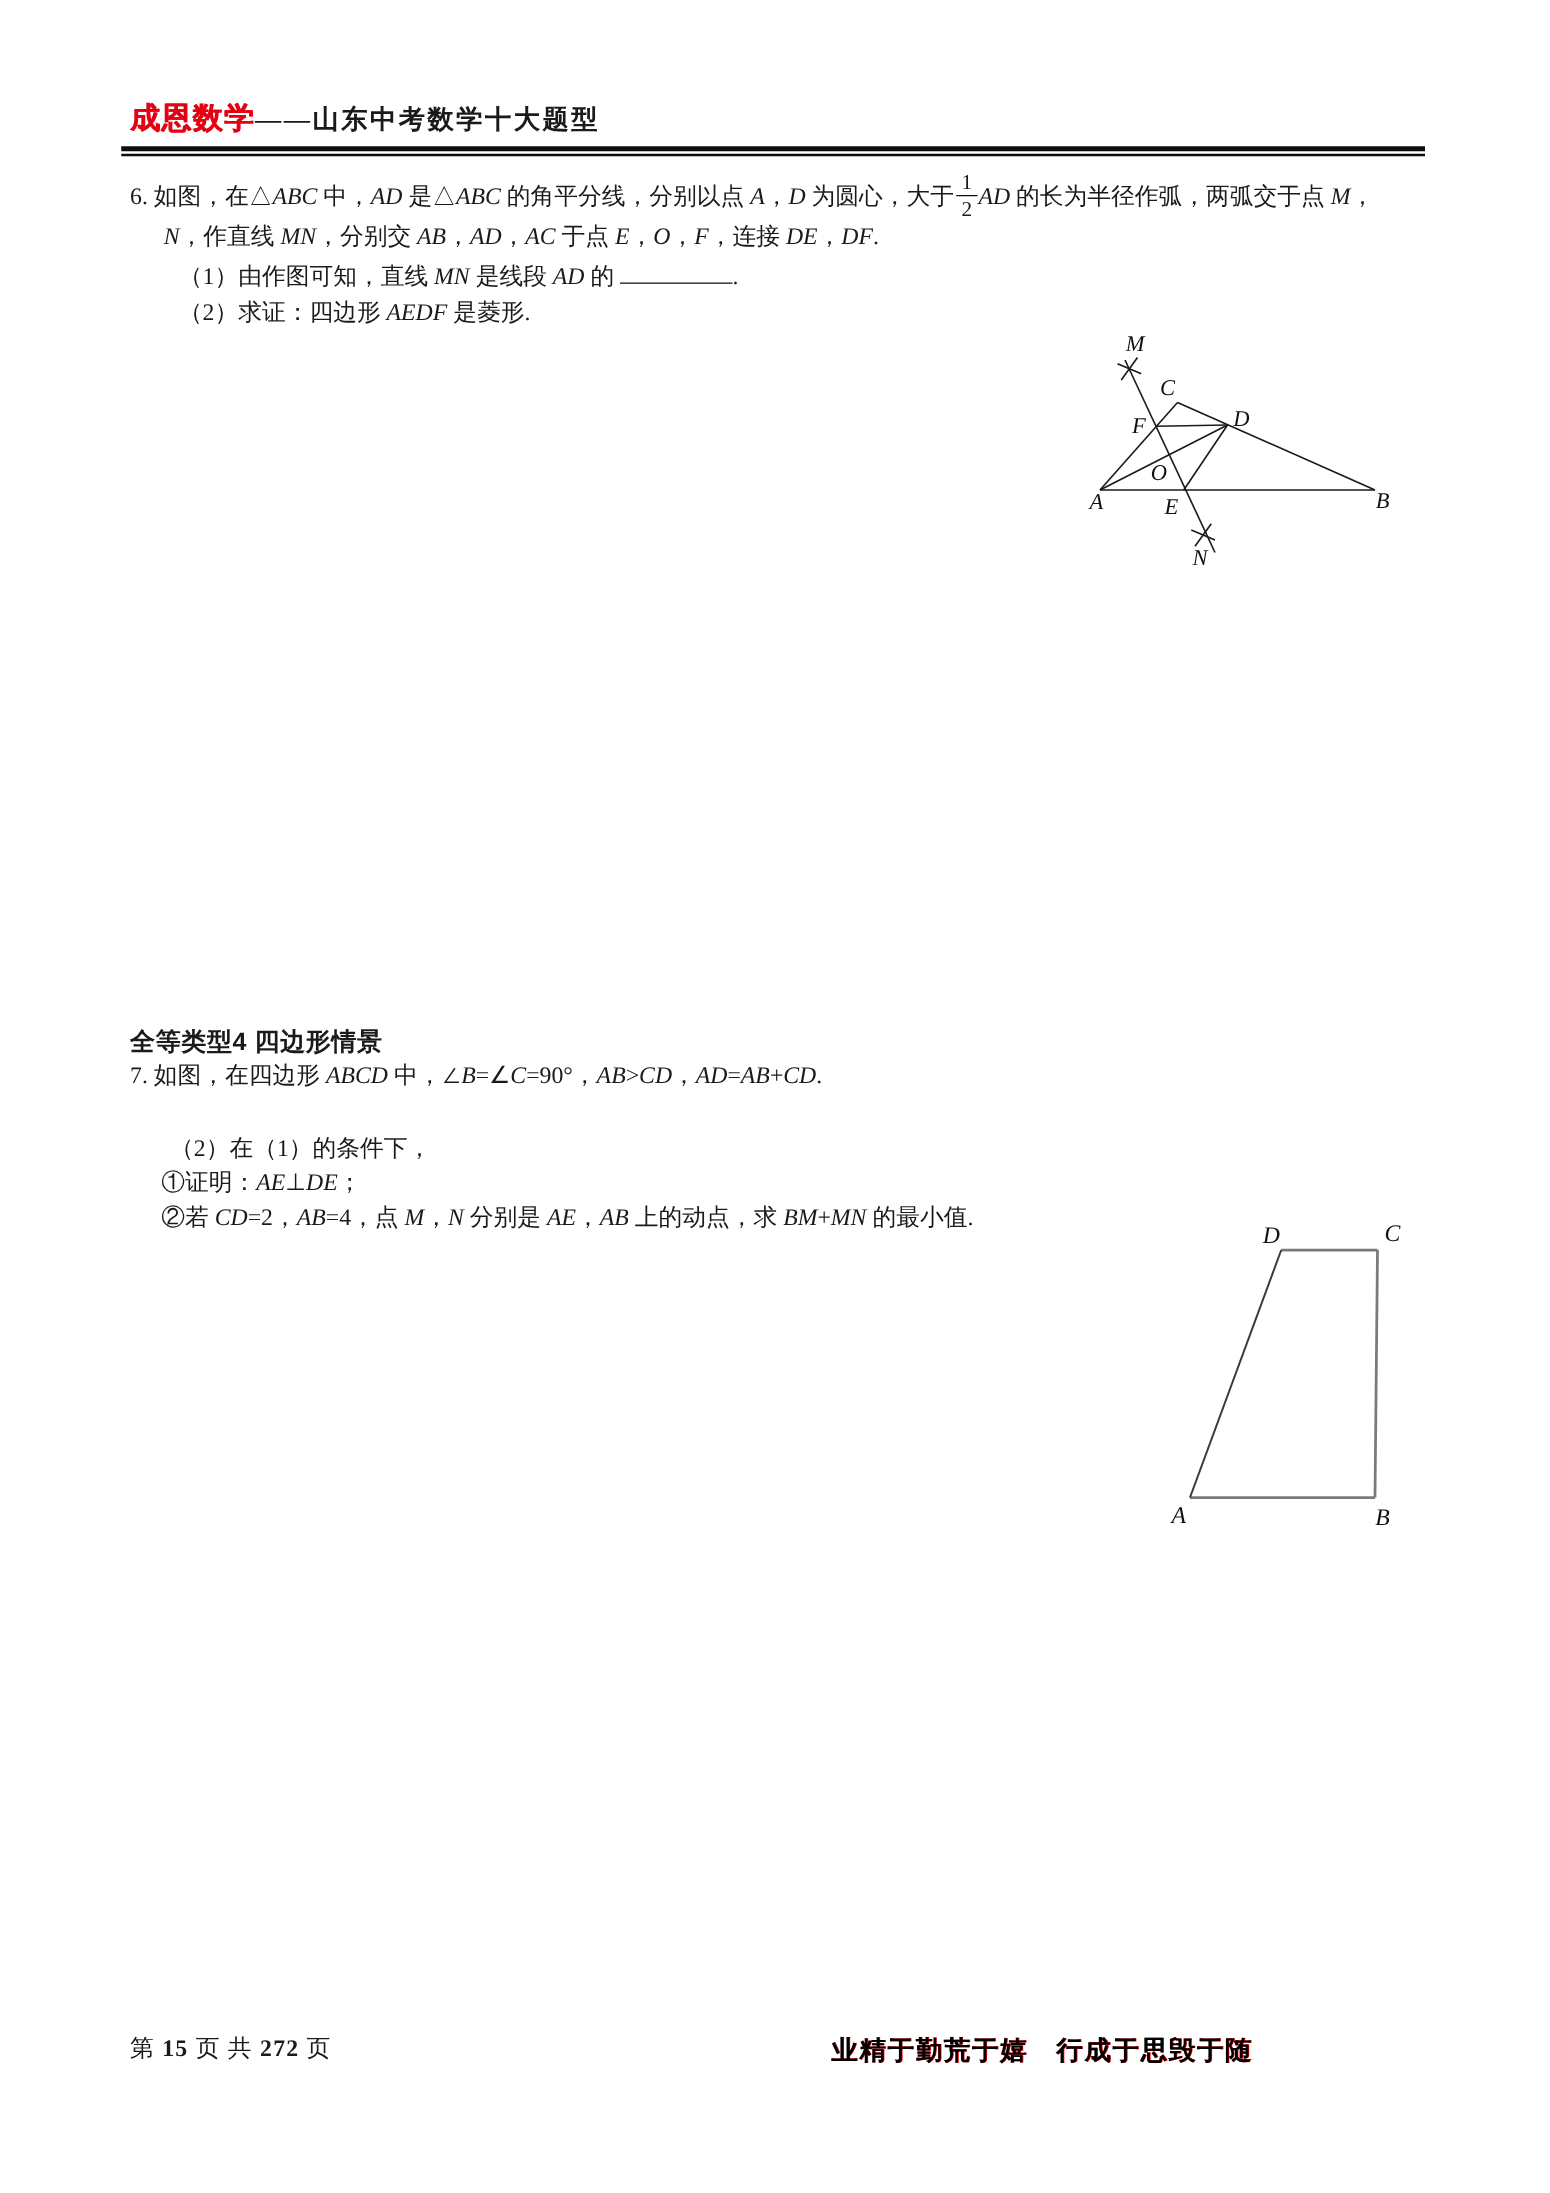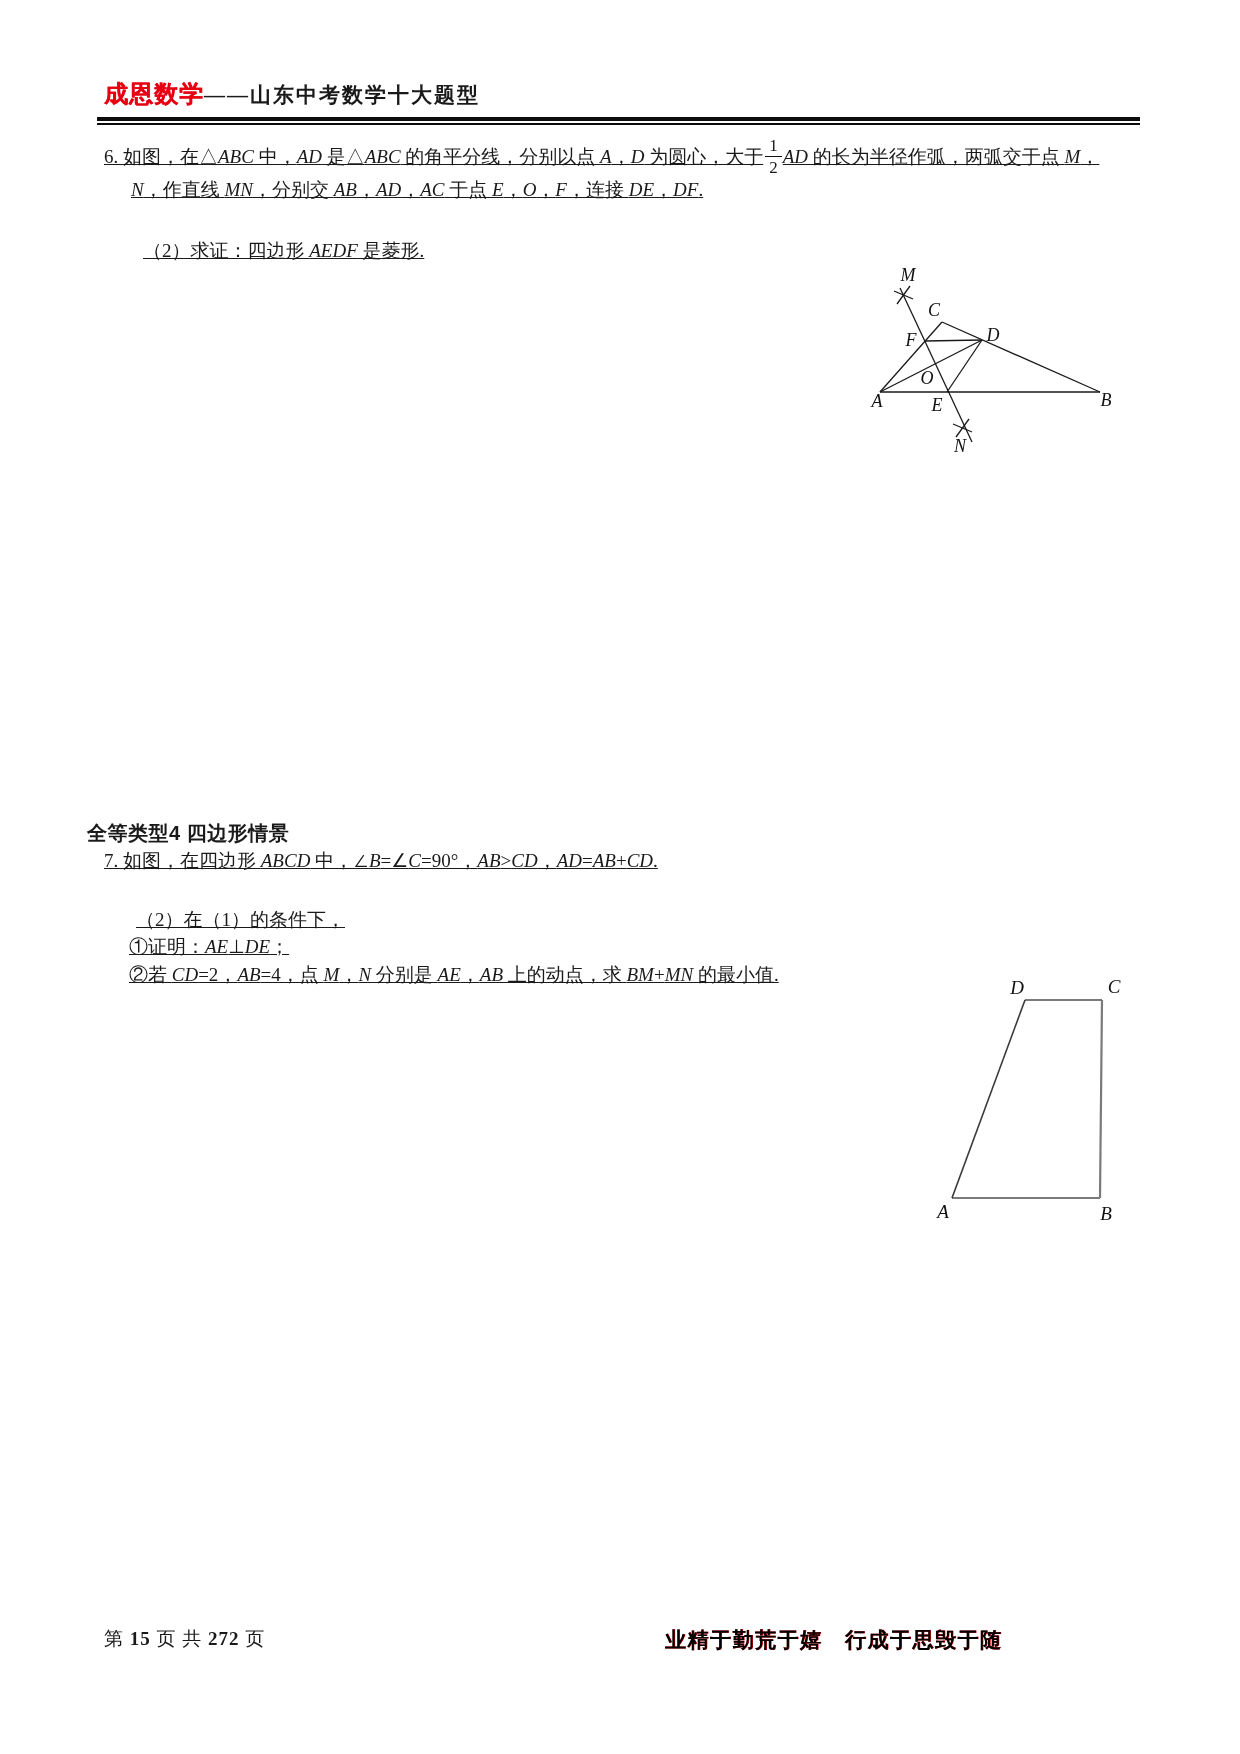--- a/index.html
+++ b/index.html
@@ -3,21 +3,21 @@
 <meta charset="utf-8">
 <title>Math Worksheet Page</title>
 <style>
   * { margin:0; padding:0; box-sizing:border-box; }
   html,body { background:#ffffff; }
   .page {
     position:relative; width:1240px; height:1754px; background:#ffffff;
     font-family:"Liberation Serif", serif; color:#1a1a1a; overflow:hidden;
   }
   .abs { position:absolute; }
-  .tline { position:absolute; font-size:19px; line-height:27px; white-space:nowrap;text-decoration:underline; }
+  .tline { position:absolute; font-size:19px; line-height:27px; white-space:nowrap; }
   .it { font-style:italic; font-family:"Liberation Serif", serif; }
   .b  { font-weight:bold;text-align:center; }
   .frac { display:inline-block; vertical-align:middle; text-align:center; line-height:1; margin:0 1px 4px 2px; }
   .frac .num { display:block; padding:0 4px 2px; border-bottom:1.4px solid #111; font-size:17px; }
   .frac .den { display:block; padding-top:2px; font-size:17px; }
   .blank { display:inline-block; width:90px; height:18px; border-bottom:1.7px solid #111; }
   .brand {
     color:#e60012; font-weight:bold; font-size:24px;
     font-family:"Liberation Sans", sans-serif; letter-spacing:1px;
     text-shadow:0.6px 0 0 #e60012;
@@ -41,20 +41,21 @@
 <div class="page">
 
   <div class="abs" style="left:104px; top:78px;">
     <span class="brand">成恩数学</span><span class="subtitle">——山东中考数学十大题型</span>
   </div>
   <div class="rule-thick" style="top:117px;"></div>
   <div class="rule-thin" style="top:123px;"></div>
 
   <div class="tline" style="left:104px; top:137px;"><span>6. 如图，在△</span><span class="it">ABC</span><span> 中，</span><span class="it">AD</span><span> 是△</span><span class="it">ABC</span><span> 的角平分线，分别以点 </span><span class="it">A</span><span>，</span><span class="it">D</span><span> 为圆心，大于</span><span class="frac"><span class="num">1</span><span class="den">2</span></span><span class="it">AD</span><span> 的长为半径作弧，两弧交于点 </span><span class="it">M</span><span>，</span></div>
   <div class="tline" style="left:131px; top:176px;"><span class="it">N</span><span>，作直线 </span><span class="it">MN</span><span>，分别交 </span><span class="it">AB</span><span>，</span><span class="it">AD</span><span>，</span><span class="it">AC</span><span> 于点 </span><span class="it">E</span><span>，</span><span class="it">O</span><span>，</span><span class="it">F</span><span>，连接 </span><span class="it">DE</span><span>，</span><span class="it">DF</span><span>.</span></div>
+  <div class="tline" style="left:143px; top:208px;"><span>（1）由作图可知，直线 </span><span class="it">MN</span><span> 是线段 </span><span class="it">AD</span><span> 的 </span><span class="blank" style="width: 90px;"></span><span>.</span></div>
   <div class="tline" style="left:143px; top:237px;"><span>（2）求证：四边形 </span><span class="it">AEDF</span><span> 是菱形.</span></div>
 
   <svg class="abs" style="left:860px; top:245px;" width="260" height="215" viewBox="0 0 260 215">
     <g stroke="#1a1a1a" stroke-width="1.3">
       <line x1="20" y1="147" x2="240" y2="147"></line>
       <line x1="20" y1="147" x2="82" y2="77"></line>
       <line x1="82" y1="77" x2="240" y2="147"></line>
       <line x1="20" y1="147" x2="122" y2="95"></line>
       <line x1="40" y1="43" x2="112" y2="197"></line>
       <line x1="122" y1="95" x2="65" y2="96"></line>
@@ -72,21 +73,21 @@
       <text x="51" y="101">F</text>
       <text x="133" y="96">D</text>
       <text x="17" y="162">A</text>
       <text x="67" y="139">O</text>
       <text x="77" y="166">E</text>
       <text x="246" y="161">B</text>
       <text x="100" y="207">N</text>
     </g>
   </svg>
 
-  <div class="section-title" style="left:87px; top:820px;">全等类型4 四边形情景</div>
+  <div class="section-title" style="left:104px; top:820px;">全等类型4 四边形情景</div>
 
   <div class="tline" style="left:104px; top:847px;"><span>7. 如图，在四边形 </span><span class="it">ABCD</span><span> 中，∠</span><span class="it">B</span><span>=∠</span><span class="it">C</span><span>=90°，</span><span class="it">AB</span><span>&gt;</span><span class="it">CD</span><span>，</span><span class="it">AD</span><span>=</span><span class="it">AB</span><span>+</span><span class="it">CD</span><span>.</span></div>
   <div class="tline" style="left:136px; top:906px;"><span>（2）在（1）的条件下，</span></div>
   <div class="tline" style="left:129px; top:933px;"><span>①证明：</span><span class="it">AE</span><span>⊥</span><span class="it">DE</span><span>；</span></div>
   <div class="tline" style="left:129px; top:961px;"><span>②若 </span><span class="it">CD</span><span>=2，</span><span class="it">AB</span><span>=4，点 </span><span class="it">M</span><span>，</span><span class="it">N</span><span> 分别是 </span><span class="it">AE</span><span>，</span><span class="it">AB</span><span> 上的动点，求 </span><span class="it">BM</span><span>+</span><span class="it">MN</span><span> 的最小值.</span></div>
 
   <svg class="abs" style="left:930px; top:975px;" width="210" height="255" viewBox="0 0 210 255">
     <g>
       <line x1="95" y1="25" x2="172" y2="25" stroke="#7a7a7a" stroke-width="2.2"></line>
       <line x1="172" y1="25" x2="170" y2="223" stroke="#7a7a7a" stroke-width="2.2"></line>

